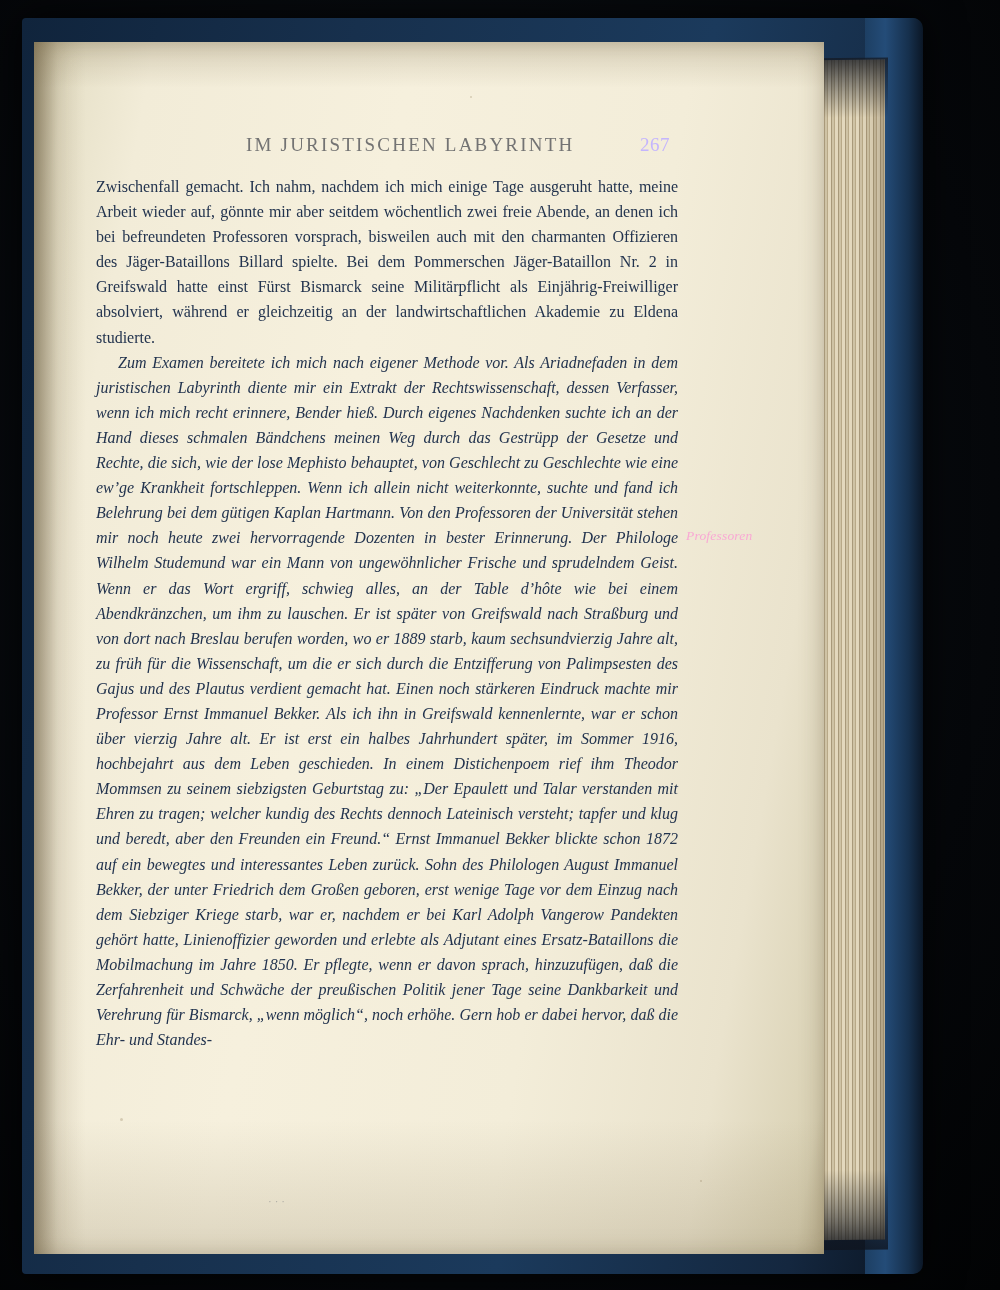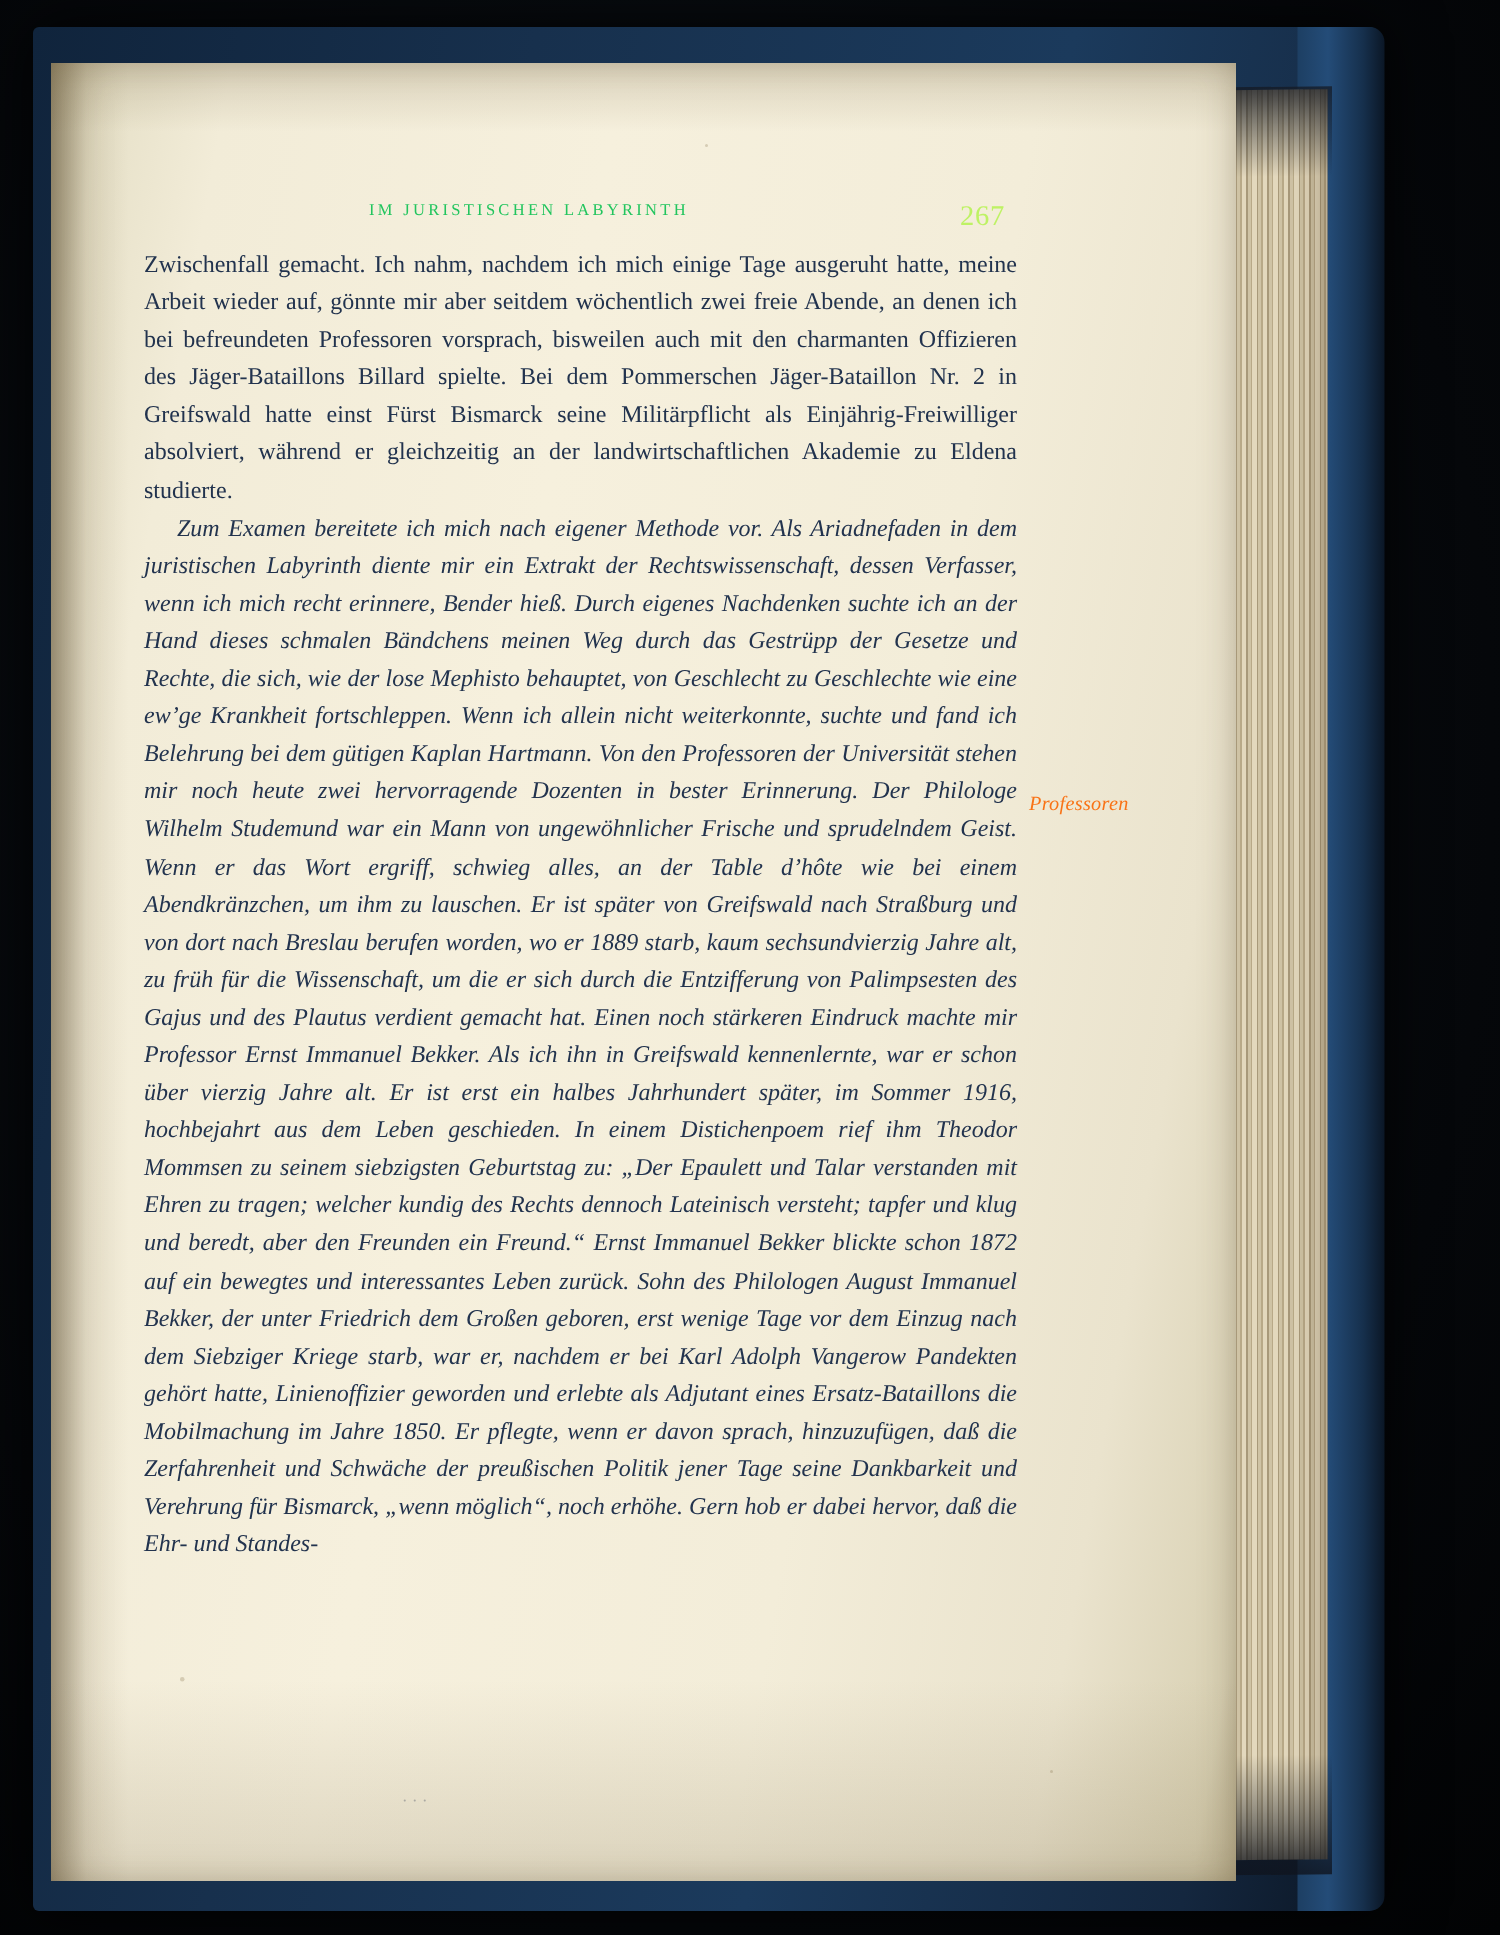--- a/index.html
+++ b/index.html
@@ -141,31 +141,31 @@
     color: #23344f;
   }
 
   .header-row {
     display: flex;
     align-items: baseline;
     justify-content: space-between;
     margin-bottom: 18px;
   }
   .running-head {
-    font-size: 11px;
+    font-size: 19px;
     letter-spacing: 2.2px;
-    color: #22c55e;
+    color: #737373;
     padding-left: 150px;
   }
   .page-number {
     position: absolute;
     left: 640px;
     top: 134px;
     font-size: 19px;
-    color: #bef264;
+    color: #c4b5fd;
     letter-spacing: 0.5px;
   }
 
   p.body {
     margin: 0;
     font-size: 16px;
     line-height: 25.1px;
     text-align: justify;
     text-justify: inter-word;
     color: #22334e;
@@ -176,21 +176,21 @@
     font-style: italic;
   }
 
   .marginal-note {
     position: absolute;
     left: 686px;
     top: 528px;
     width: 120px;
     font-style: italic;
     font-size: 13.5px;
-    color: #f97316;
+    color: #f9a8d4;
     letter-spacing: 0.2px;
   }
 
   
   .speckle {
     position: absolute;
     border-radius: 50%;
     background: rgba(120,100,60,0.25);
   }
 

